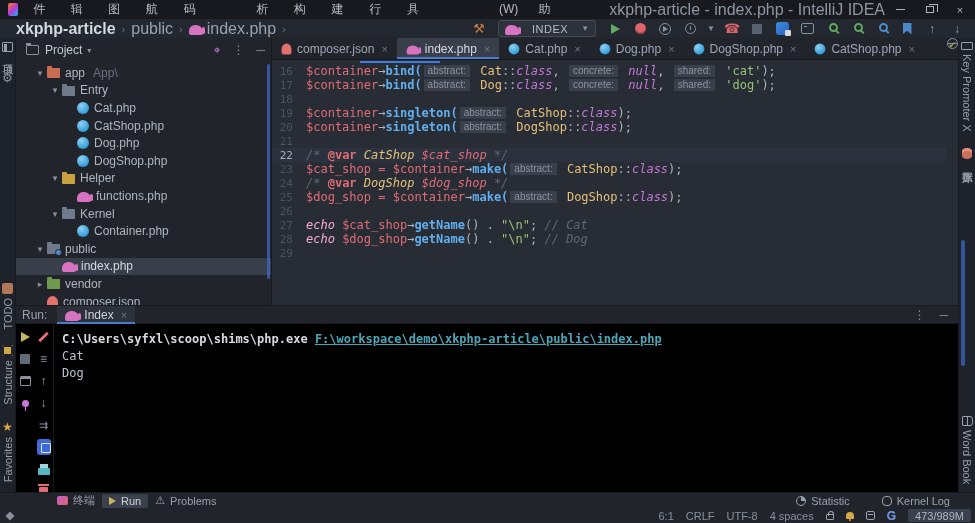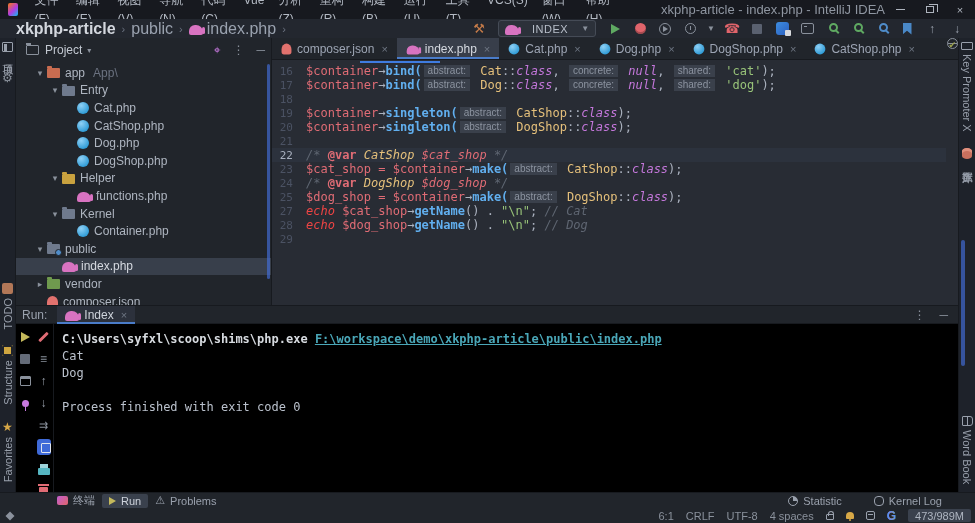--- a/index.html
+++ b/index.html
@@ -4,21 +4,21 @@
 <style>
   *{margin:0;padding:0;box-sizing:border-box}
   html,body{width:975px;height:523px;overflow:hidden}
   body{font-family:"Liberation Sans",sans-serif;font-size:12px;color:#abb2bf;background:#1e222a}
   .app{position:relative;width:975px;height:523px;background:#1e222a}
 
   
   .titlebar{position:absolute;top:0;left:0;right:0;height:19px;background:#17191f;display:flex;align-items:center}
   .logo{width:13px;height:13px;border-radius:2px;margin:0 9px 0 8px;background:linear-gradient(135deg,#f97a12 0%,#b03be3 55%,#07c3f2 100%)}
   .menu-item{padding:0 7px;color:#b4bac4;font-size:12px;line-height:19px;cursor:default}
-  .win-title{margin-left:40px;color:#8f96a1;font-size:13px;white-space:nowrap}
+  .win-title{margin-left:40px;color:#8f96a1;font-size:16px;white-space:nowrap}
   .win-controls{margin-left:auto;display:flex}
   .win-btn{width:30px;height:19px;display:flex;align-items:center;justify-content:center;color:#aeb4be;font-size:11px}
   .min-glyph{width:9px;height:1px;background:#aeb4be;display:inline-block}
   .restore-glyph{width:8px;height:7px;border:1px solid #aeb4be;position:relative;display:inline-block}
   .restore-glyph::before{content:'';position:absolute;top:-3px;left:2px;width:8px;height:7px;border:1px solid #aeb4be;border-bottom:none;border-left:none}
 
   
   .navbar{position:absolute;top:19px;left:0;right:0;height:19px;background:#23272f;display:flex;align-items:center;padding-left:16px}
   .crumb{color:#9aa2af;font-size:16px}
   .crumb.root{color:#d3d7de;font-weight:bold}
@@ -117,21 +117,21 @@
   .tk-f{color:#61afef;font-weight:bold}
   .tk-c{color:#e5c07b}
   .tk-k{color:#c678dd;font-style:italic}
   .tk-s{color:#98c379}
   .tk-o{color:#abb2bf}
   .tk-o2{color:#e06c75}
   .tk-m{color:#5f6672;font-style:italic}
   .tk-a{color:#e06c75;font-weight:bold;}
   .tk-mc{color:#e5c07b;font-style:italic}
   .tk-mv{color:#e06c75;font-style:italic}
-  .tk-e{color:#ef4444;font-style:italic}
+  .tk-e{color:#f9a8d4;font-style:italic}
   .tk-h{background:#3a404b;color:#8c93a0;font-family:"Liberation Sans",sans-serif;font-size:10px;line-height:12px;border-radius:0;padding:0 4px;margin:0 3px 0 2px}
   .caret-box{position:absolute;top:23px;left:88px;width:80px;height:2px;background:#3f7ce0}
   .editor-mark{position:absolute;top:2px;right:2px;color:#9ba24f;font-size:9px}
 
   
   .run-panel{flex:1;background:#000000;border-top:1px solid #171a1f;display:flex;flex-direction:column;min-height:0}
   .run-header{height:18px;flex:none;background:#21252b;display:flex;align-items:center;border-bottom:1px solid #171a1f}
   .run-label{color:#9aa1ad;margin:0 10px 0 6px}
   .run-tab{display:flex;align-items:center;gap:5px;height:18px;padding:0 8px;background:#2c313c;box-shadow:inset 0 -2px 0 #4a7cc9;color:#ced3db}
   .run-header-right{margin-left:auto;display:flex;gap:14px;align-items:center;color:#8a919c;padding-right:10px}
@@ -158,21 +158,21 @@
   .cmd-link{color:#4aa7b8;text-decoration:underline;font-weight:bold}
   .console-line{white-space:pre;min-height:17px}
 
   
   .bottom-bar{position:absolute;left:0;right:0;bottom:15px;height:16px;background:#21252b;border-top:1px solid #171a1f;display:flex;align-items:center;font-size:11px;color:#9aa1ad}
   .bb-item{display:flex;align-items:center;gap:5px;padding:1px 7px;border-radius:2px;height:14px}
   .bb-item.active{background:#3a414d;color:#ced3db}
   .term-icon{width:11px;height:9px;background:linear-gradient(135deg,#c25fd0,#e0646b);border-radius:2px}
   .bb-play{width:0;height:0;border-left:7px solid #c4b95b;border-top:4px solid transparent;border-bottom:4px solid transparent}
   .warn-i{color:#9aa1ad;font-size:11px}
-  .bb-right{margin-left:auto;display:flex;gap:18px;align-items:center;padding-right:26px}
+  .bb-right{margin-left:auto;display:flex;gap:18px;align-items:center;padding-right:18px}
   .pie-i{width:10px;height:10px;border-radius:50%;border:1px solid #9aa1ad;background:conic-gradient(#9aa1ad 0 90deg,transparent 90deg 360deg)}
   .ring-i{width:10px;height:10px;border-radius:4px;border:1px solid #9aa1ad}
 
   .status-bar{position:absolute;left:0;right:0;bottom:0;height:15px;background:#21252b;display:flex;align-items:center;font-size:11px;color:#8a919c}
   .sb-left{margin-left:6px;width:8px;height:8px;background:#8a919c;transform:rotate(45deg) scale(.8)}
   .sb-right{margin-left:auto;display:flex;align-items:center;gap:12px;padding-right:4px}
   .icon-lock{width:8px;height:6px;border:1px solid #9aa1ad;border-radius:1px;position:relative;margin-top:3px}
   .icon-lock::before{content:'';position:absolute;top:-4px;left:1px;width:4px;height:4px;border:1px solid #9aa1ad;border-bottom:none;border-radius:3px 3px 0 0}
   .icon-bell{width:8px;height:7px;background:#d8a847;border-radius:4px 4px 1px 1px;position:relative}
   .icon-bell::after{content:'';position:absolute;left:3px;bottom:-2px;width:2px;height:2px;border-radius:50%;background:#d8a847}
@@ -429,20 +429,21 @@
               <div class="code-line"><span class="ln">16</span><span class="tk-v">$container</span><span class="tk-o">→</span><span class="tk-f">bind(</span><span class="tk-h">abstract:</span><span class="tk-o"> </span><span class="tk-c">Cat</span><span class="tk-o">::</span><span class="tk-k">class</span><span class="tk-o">, </span><span class="tk-h">concrete:</span><span class="tk-o"> </span><span class="tk-k">null</span><span class="tk-o">, </span><span class="tk-h">shared:</span><span class="tk-o"> </span><span class="tk-s">'cat'</span><span class="tk-o">);</span></div>
               <div class="code-line"><span class="ln">17</span><span class="tk-v">$container</span><span class="tk-o">→</span><span class="tk-f">bind(</span><span class="tk-h">abstract:</span><span class="tk-o"> </span><span class="tk-c">Dog</span><span class="tk-o">::</span><span class="tk-k">class</span><span class="tk-o">, </span><span class="tk-h">concrete:</span><span class="tk-o"> </span><span class="tk-k">null</span><span class="tk-o">, </span><span class="tk-h">shared:</span><span class="tk-o"> </span><span class="tk-s">'dog'</span><span class="tk-o">);</span></div>
               <div class="code-line"><span class="ln">18</span></div>
               <div class="code-line"><span class="ln">19</span><span class="tk-v">$container</span><span class="tk-o">→</span><span class="tk-f">singleton(</span><span class="tk-h">abstract:</span><span class="tk-o"> </span><span class="tk-c">CatShop</span><span class="tk-o">::</span><span class="tk-k">class</span><span class="tk-o">);</span></div>
               <div class="code-line"><span class="ln">20</span><span class="tk-v">$container</span><span class="tk-o">→</span><span class="tk-f">singleton(</span><span class="tk-h">abstract:</span><span class="tk-o"> </span><span class="tk-c">DogShop</span><span class="tk-o">::</span><span class="tk-k">class</span><span class="tk-o">);</span></div>
               <div class="code-line"><span class="ln">21</span></div>
               <div class="code-line current"><span class="ln">22</span><span class="tk-m">/* </span><span class="tk-a">@var</span><span class="tk-m"> </span><span class="tk-mc">CatShop</span><span class="tk-m"> </span><span class="tk-mv">$cat_shop</span><span class="tk-m"> */</span></div>
               <div class="code-line"><span class="ln">23</span><span class="tk-v">$cat_shop</span><span class="tk-o2"> = </span><span class="tk-v">$container</span><span class="tk-o">→</span><span class="tk-f">make(</span><span class="tk-h">abstract:</span><span class="tk-o"> </span><span class="tk-c">CatShop</span><span class="tk-o">::</span><span class="tk-k">class</span><span class="tk-o">);</span></div>
               <div class="code-line"><span class="ln">24</span><span class="tk-m">/* </span><span class="tk-a">@var</span><span class="tk-m"> </span><span class="tk-mc">DogShop</span><span class="tk-m"> </span><span class="tk-mv">$dog_shop</span><span class="tk-m"> */</span></div>
               <div class="code-line"><span class="ln">25</span><span class="tk-v">$dog_shop</span><span class="tk-o2"> = </span><span class="tk-v">$container</span><span class="tk-o">→</span><span class="tk-f">make(</span><span class="tk-h">abstract:</span><span class="tk-o"> </span><span class="tk-c">DogShop</span><span class="tk-o">::</span><span class="tk-k">class</span><span class="tk-o">);</span></div>
+              <div class="code-line"><span class="ln">26</span></div>
               <div class="code-line"><span class="ln">27</span><span class="tk-e">echo </span><span class="tk-v">$cat_shop</span><span class="tk-o">→</span><span class="tk-f">getName</span><span class="tk-o">() . </span><span class="tk-s">"\n"</span><span class="tk-o">; </span><span class="tk-m">// Cat</span></div>
               <div class="code-line"><span class="ln">28</span><span class="tk-e">echo </span><span class="tk-v">$dog_shop</span><span class="tk-o">→</span><span class="tk-f">getName</span><span class="tk-o">() . </span><span class="tk-s">"\n"</span><span class="tk-o">; </span><span class="tk-m">// Dog</span></div>
               <div class="code-line"><span class="ln">29</span></div>
             </div>
           <div class="caret-box"></div>
           <span class="editor-mark">✔</span>
         </div>
       </div>
 
       <div class="run-panel">
@@ -490,21 +491,20 @@
             <span class="rc">
                 <span class="trash-i"></span>
               </span>
           </div>
           <div class="console">
             <div class="console-line"><span class="cmd-prefix">C:\Users\syfxl\scoop\shims\php.exe </span><span class="cmd-link">F:\workspace\demo\xkphp-article\public\index.php</span></div>
             <div id="console-out">
                 <div class="console-line">Cat</div>
                 <div class="console-line">Dog</div>
                 <div class="console-line"> </div>
-                <div class="console-line">Process finished with exit code 0</div>
               </div>
           </div>
         </div>
       </div>
     </div>
 
     <div class="stripe right">
       <div class="stripe-group" style="top:4px" id="rstripe-top">
           <span class="stripe-item">
             <span class="si si-key"></span>

